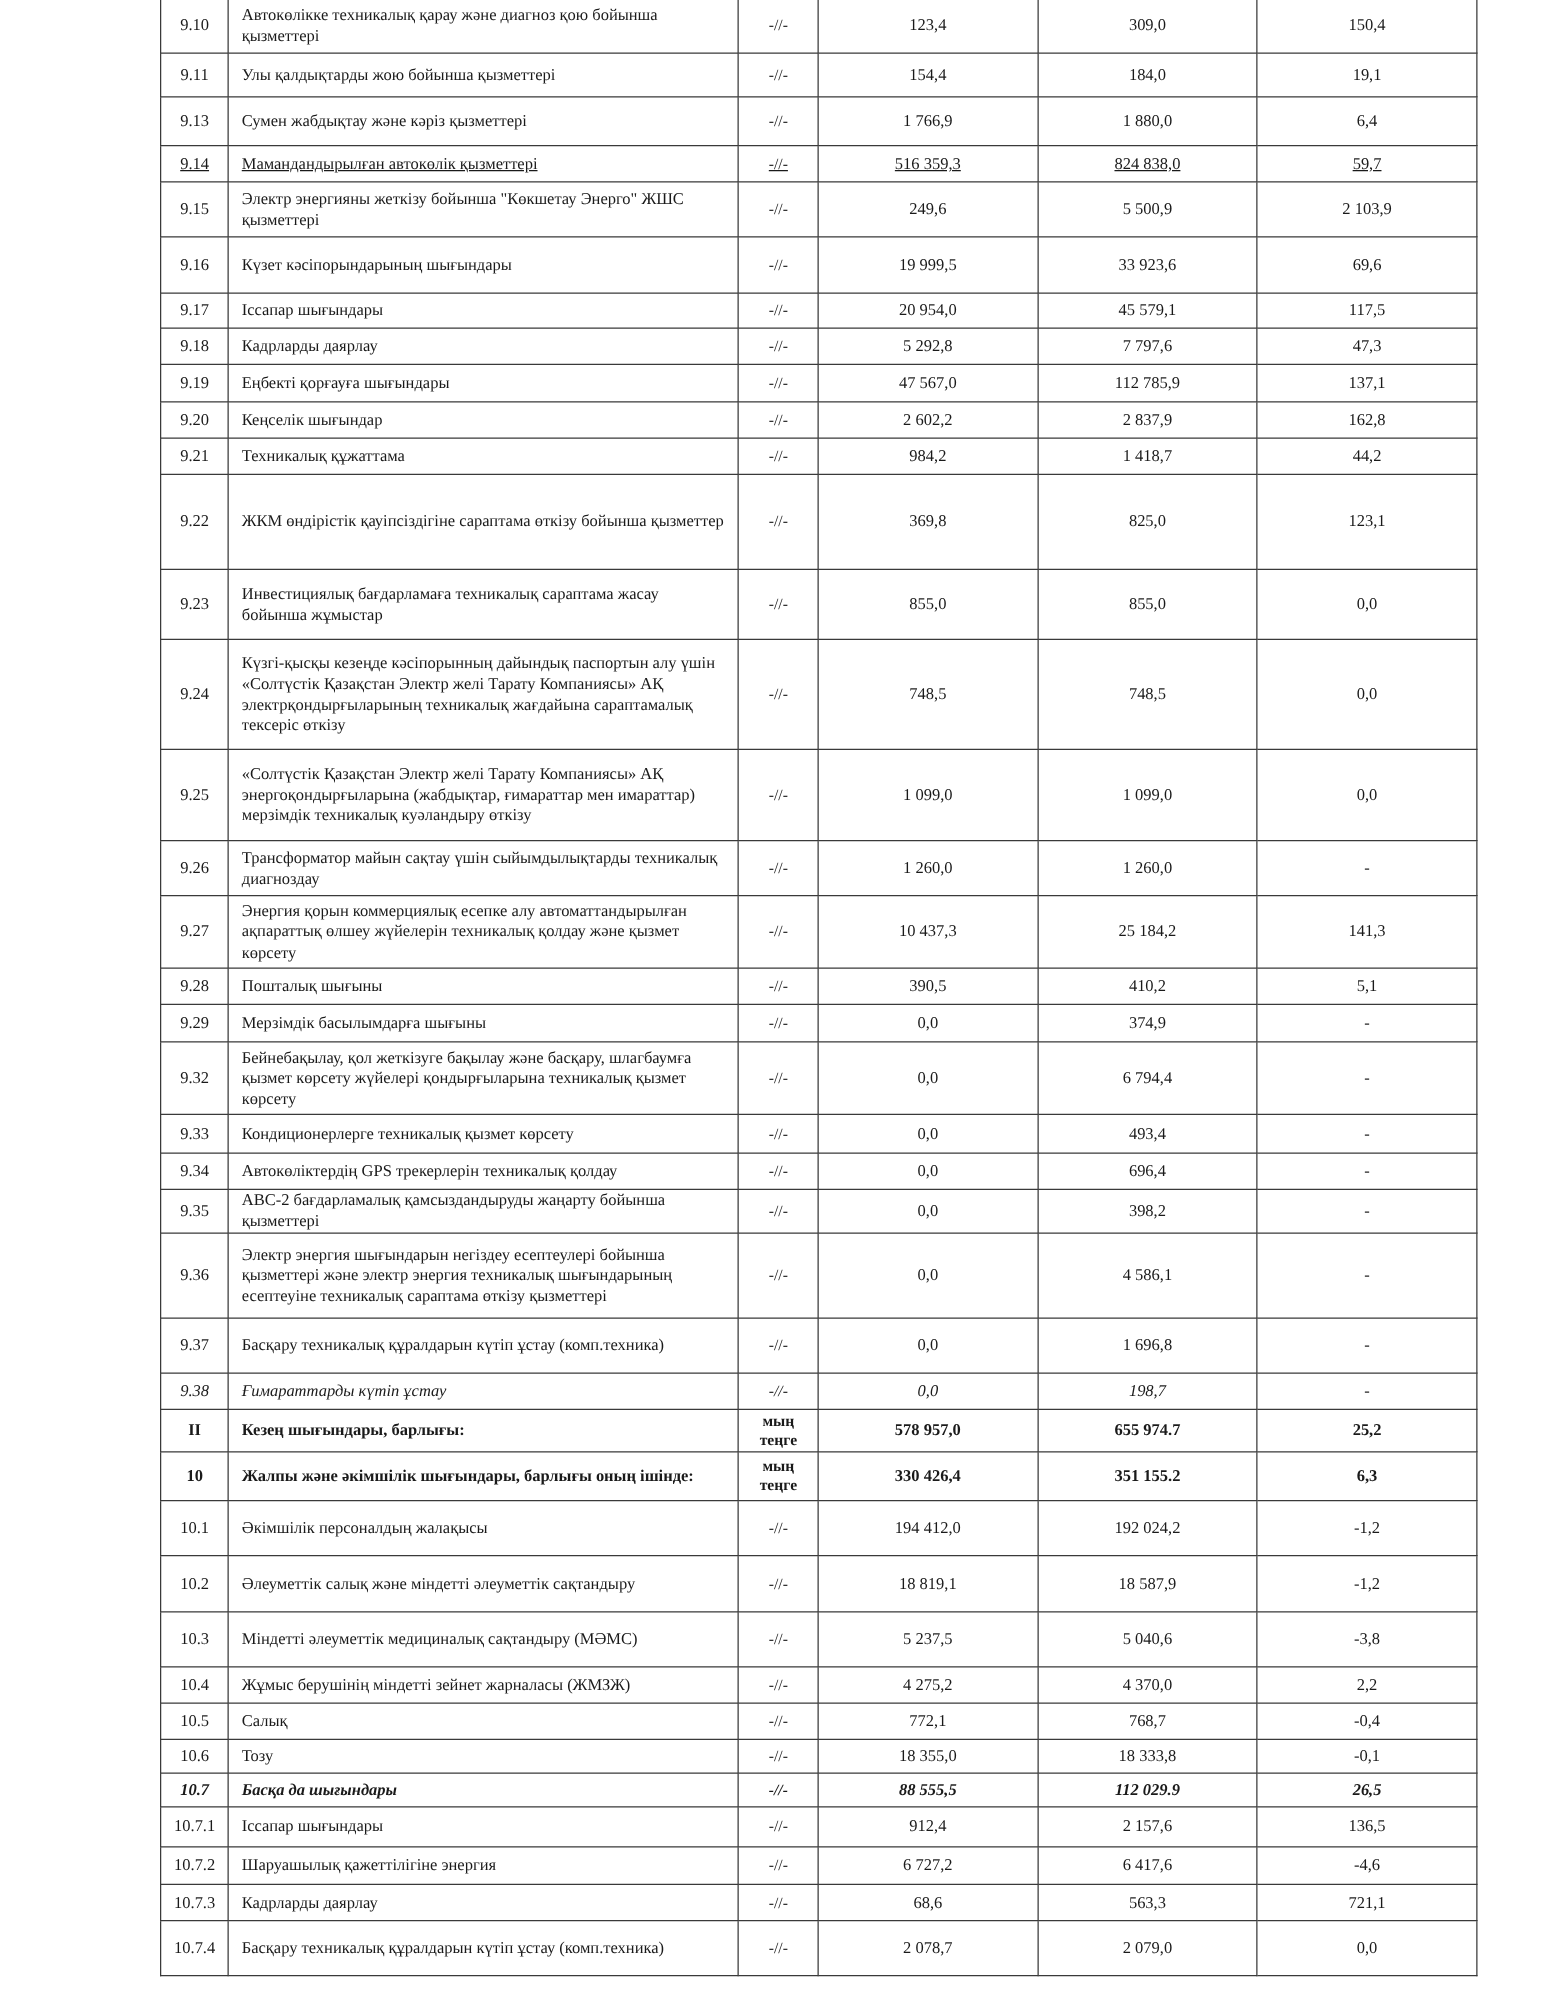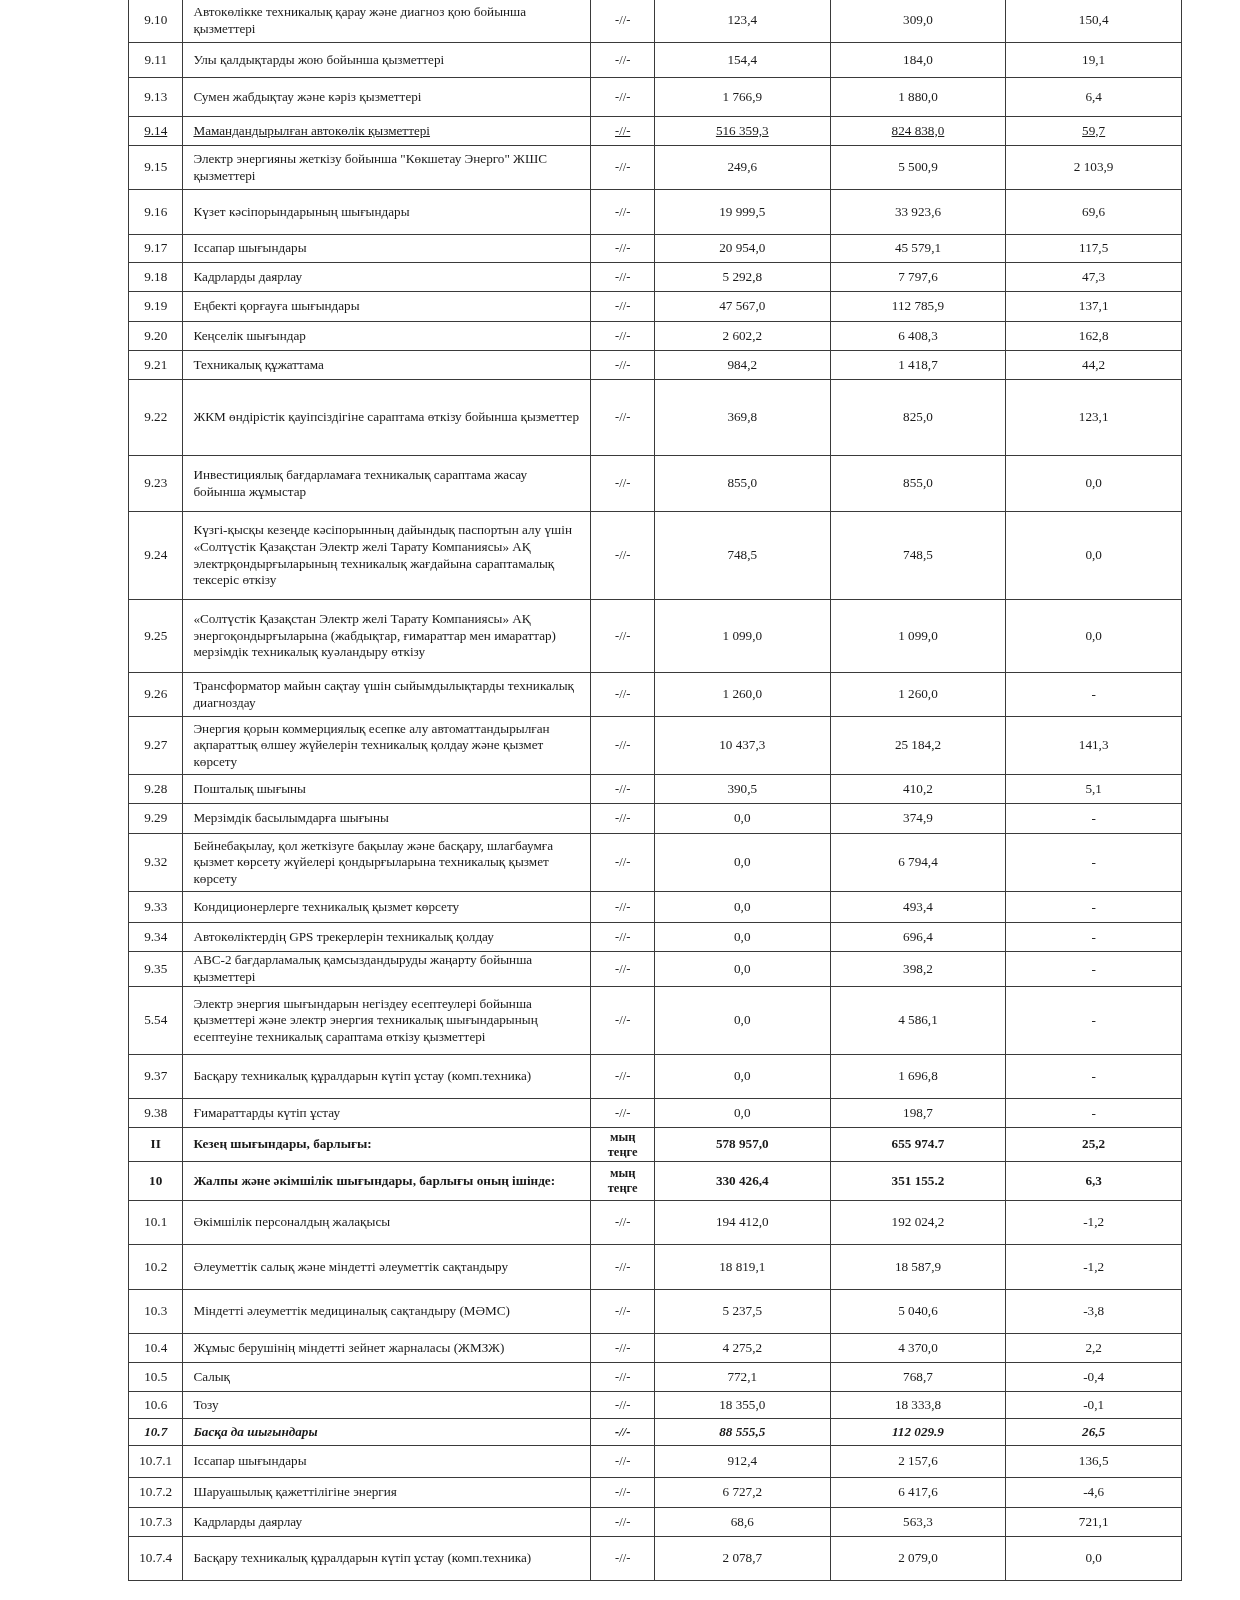--- a/index.html
+++ b/index.html
@@ -123,21 +123,21 @@
     <td class="c-unit">-//-</td>
     <td class="c-v1">47 567,0</td>
     <td class="c-v2">112 785,9</td>
     <td class="c-v3">137,1</td>
   </tr>
       <tr style="height: 29px;">
     <td class="c-num">9.20</td>
     <td class="c-name">Кеңселік шығындар</td>
     <td class="c-unit">-//-</td>
     <td class="c-v1">2 602,2</td>
-    <td class="c-v2">6 408,3</td>
+    <td class="c-v2">2 837,9</td>
     <td class="c-v3">162,8</td>
   </tr>
       <tr style="height: 29px;">
     <td class="c-num">9.21</td>
     <td class="c-name">Техникалық құжаттама</td>
     <td class="c-unit">-//-</td>
     <td class="c-v1">984,2</td>
     <td class="c-v2">1 418,7</td>
     <td class="c-v3">44,2</td>
   </tr>
@@ -231,36 +231,36 @@
   </tr>
       <tr style="height: 35px;">
     <td class="c-num">9.35</td>
     <td class="c-name">АВС-2 бағдарламалық қамсыздандыруды жаңарту бойынша қызметтері</td>
     <td class="c-unit">-//-</td>
     <td class="c-v1">0,0</td>
     <td class="c-v2">398,2</td>
     <td class="c-v3">-</td>
   </tr>
       <tr style="height: 68px;">
-    <td class="c-num">5.54</td>
+    <td class="c-num">9.36</td>
     <td class="c-name">Электр энергия шығындарын негіздеу есептеулері бойынша қызметтері және электр энергия техникалық шығындарының есептеуіне техникалық сараптама өткізу қызметтері</td>
     <td class="c-unit">-//-</td>
     <td class="c-v1">0,0</td>
     <td class="c-v2">4 586,1</td>
     <td class="c-v3">-</td>
   </tr>
       <tr style="height: 44px; padding-left: 48px;">
     <td class="c-num">9.37</td>
     <td class="c-name">Басқару техникалық құралдарын күтіп ұстау (комп.техника)</td>
     <td class="c-unit">-//-</td>
     <td class="c-v1">0,0</td>
     <td class="c-v2">1 696,8</td>
     <td class="c-v3">-</td>
   </tr>
-      <tr style="height: 29px;">
+      <tr style="height: 29px; font-style: italic;">
     <td class="c-num">9.38</td>
     <td class="c-name">Ғимараттарды күтіп ұстау</td>
     <td class="c-unit">-//-</td>
     <td class="c-v1">0,0</td>
     <td class="c-v2">198,7</td>
     <td class="c-v3">-</td>
   </tr>
       <tr class="bold" style="height: 34px;">
     <td class="c-num">II</td>
     <td class="c-name">Кезең шығындары, барлығы:</td>

